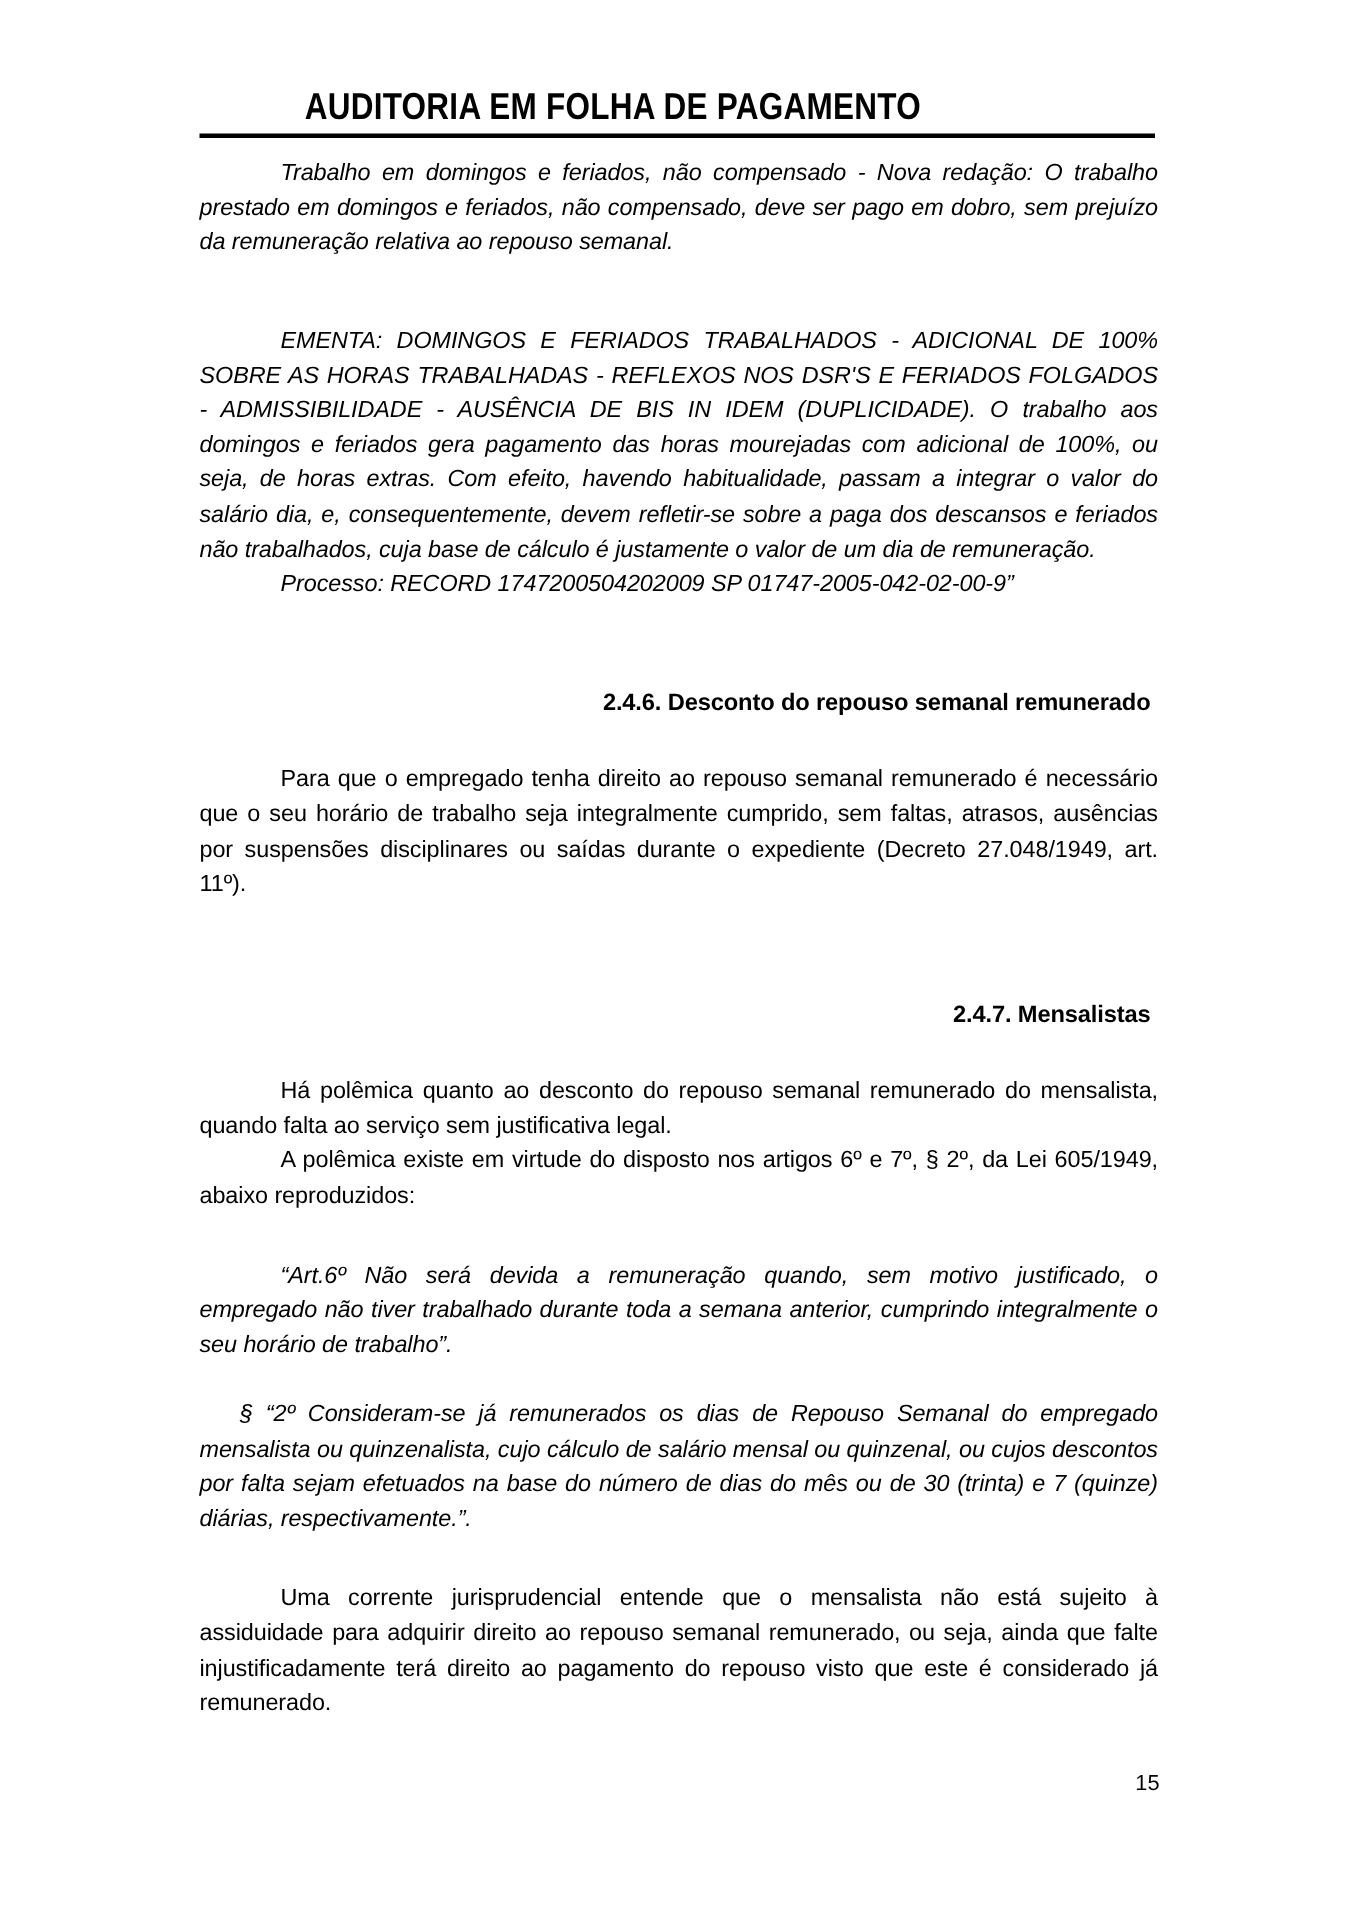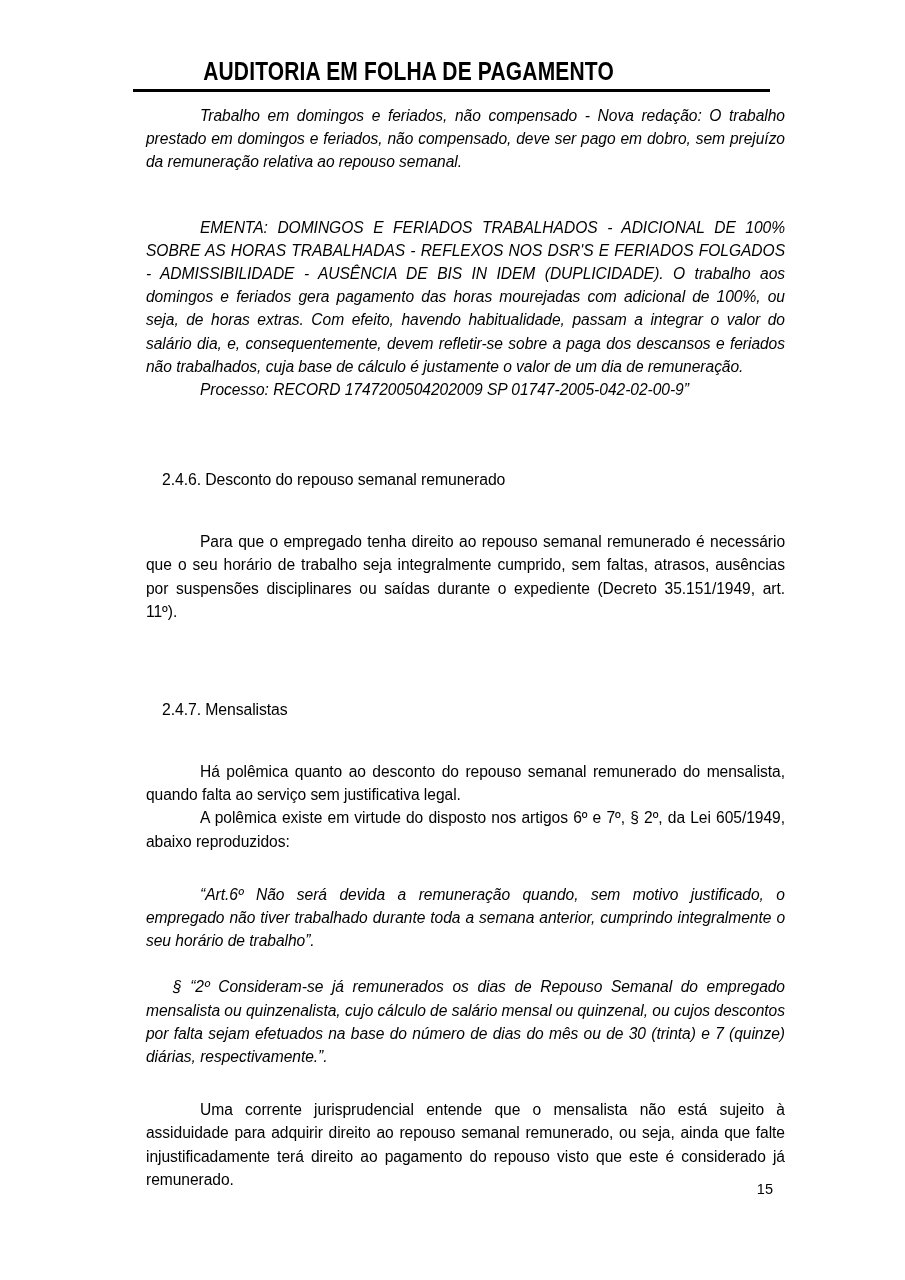--- a/index.html
+++ b/index.html
@@ -51,21 +51,21 @@
     left: 133px;
     top: 89px;
     width: 637px;
     height: 3px;
     background: #000000;
   }
 
   
   .content {
     position: absolute;
-    left: 146px;
+    left: 133px;
     top: 104px;
     width: 639px;
   }
 
   p {
     margin: 0;
     font-size: 15.6px;
     line-height: 23.2px;
     text-align: justify;
     text-justify: inter-word;
@@ -81,26 +81,26 @@
     text-indent: 27px;
   }
 
   .gap-sm  { height: 8px; }
   .gap-md  { height: 23px; }
   .gap-lg  { height: 30px; }
   .gap-xl  { height: 42px; }
   .gap-xxl { height: 52px; }
 
   h2.section-heading {
-    margin: 16px;
+    margin: 5px;
     font-family: "Liberation Sans", sans-serif;
     font-size: 15.8px;
-    font-weight: normal;
+    font-weight: bold;
     line-height: 22px;
-    text-align: left;
+    text-align: right;
     letter-spacing: -0.1px;
   }
 
   .raised-quote {
     font-size: 11px;
     vertical-align: 0.32em;
     letter-spacing: 0;
   }
 
   
@@ -134,21 +134,21 @@
     <p class="ital indent">EMENTA: DOMINGOS E FERIADOS TRABALHADOS - ADICIONAL DE 100% SOBRE AS HORAS TRABALHADAS - REFLEXOS NOS DSR'S E FERIADOS FOLGADOS - ADMISSIBILIDADE - AUSÊNCIA DE BIS IN IDEM (DUPLICIDADE). O trabalho aos domingos e feriados gera pagamento das horas mourejadas com adicional de 100%, ou seja, de horas extras. Com efeito, havendo habitualidade, passam a integrar o valor do salário dia, e, consequentemente, devem refletir-se sobre a paga dos descansos e feriados não trabalhados, cuja base de cálculo é justamente o valor de um dia de remuneração.</p>
 
     <p class="ital indent">Processo: RECORD 1747200504202009 SP 01747-2005-042-02-00-9”</p>
 
     <div class="gap-xxl"></div>
 
     <h2 class="section-heading">2.4.6. Desconto do repouso semanal remunerado</h2>
 
     <div class="gap-md"></div>
 
-    <p class="indent">Para que o empregado tenha direito ao repouso semanal remunerado é necessário que o seu horário de trabalho seja integralmente cumprido, sem faltas, atrasos, ausências por suspensões disciplinares ou saídas durante o expediente (Decreto 35.151/1949, art. 11º).</p>
+    <p class="indent">Para que o empregado tenha direito ao repouso semanal remunerado é necessário que o seu horário de trabalho seja integralmente cumprido, sem faltas, atrasos, ausências por suspensões disciplinares ou saídas durante o expediente (Decreto 27.048/1949, art. 11º).</p>
 
 
     <div class="gap-xxl"></div>
     <div class="gap-sm"></div>
 
     <h2 class="section-heading">2.4.7. Mensalistas</h2>
 
     <div class="gap-md"></div>
 
     <p class="indent">Há polêmica quanto ao desconto do repouso semanal remunerado do mensalista, quando falta ao serviço sem justificativa legal.</p>

